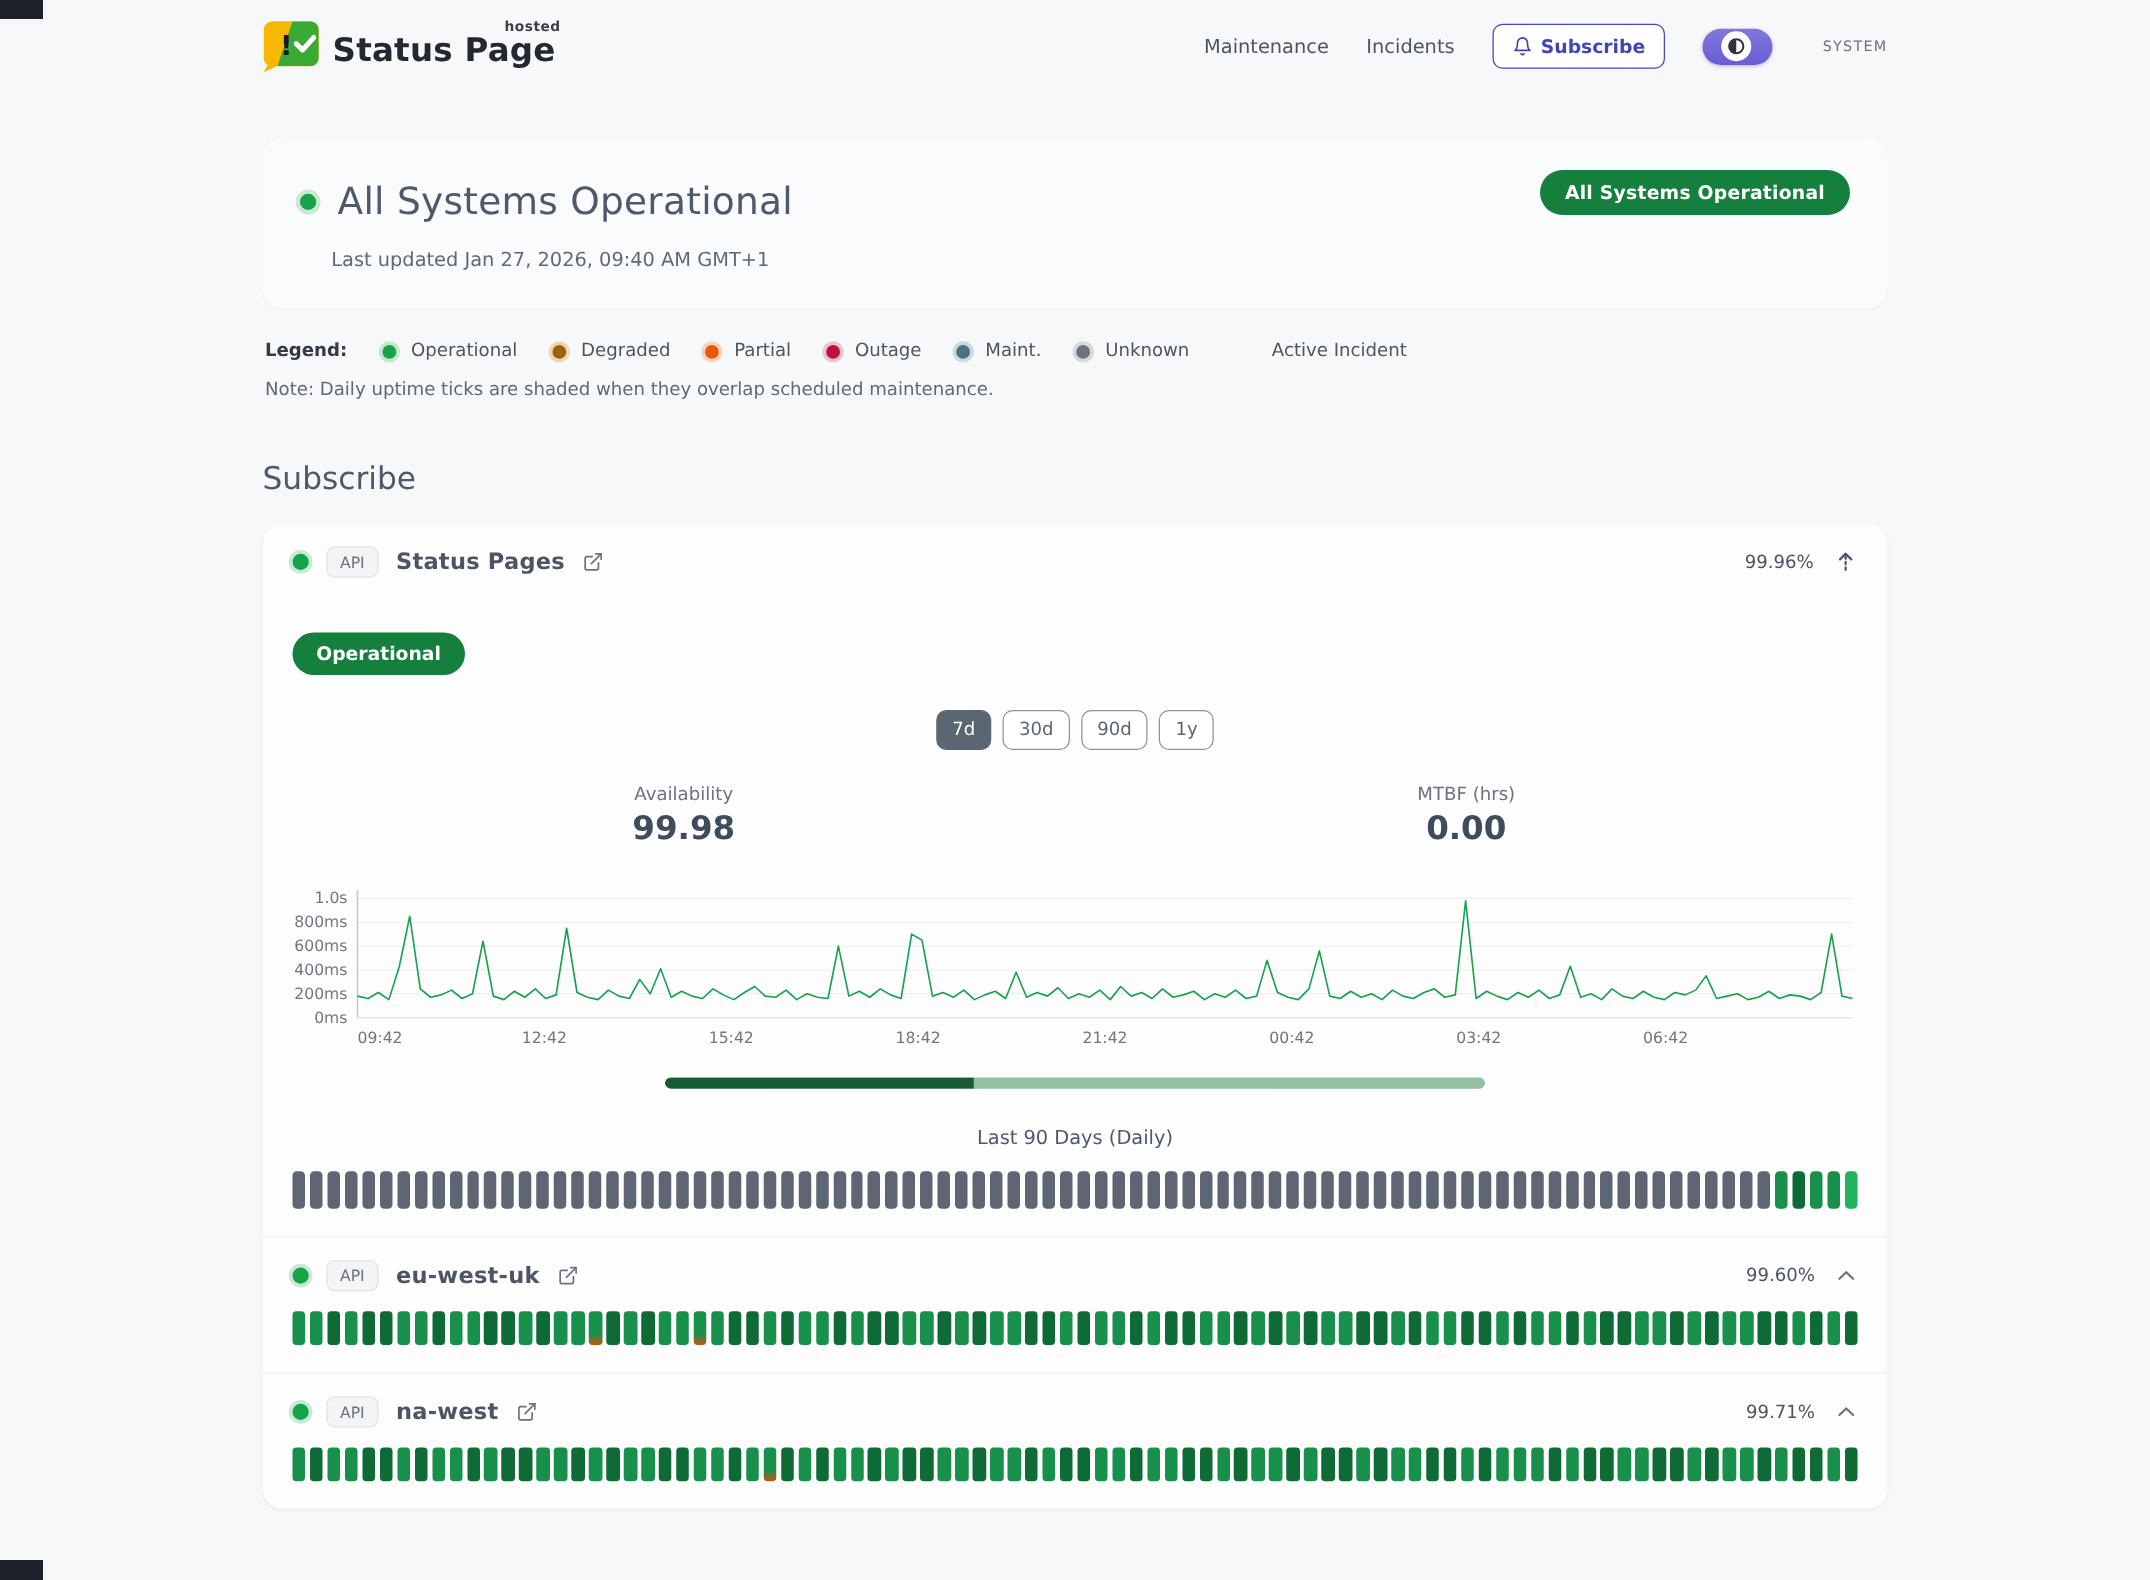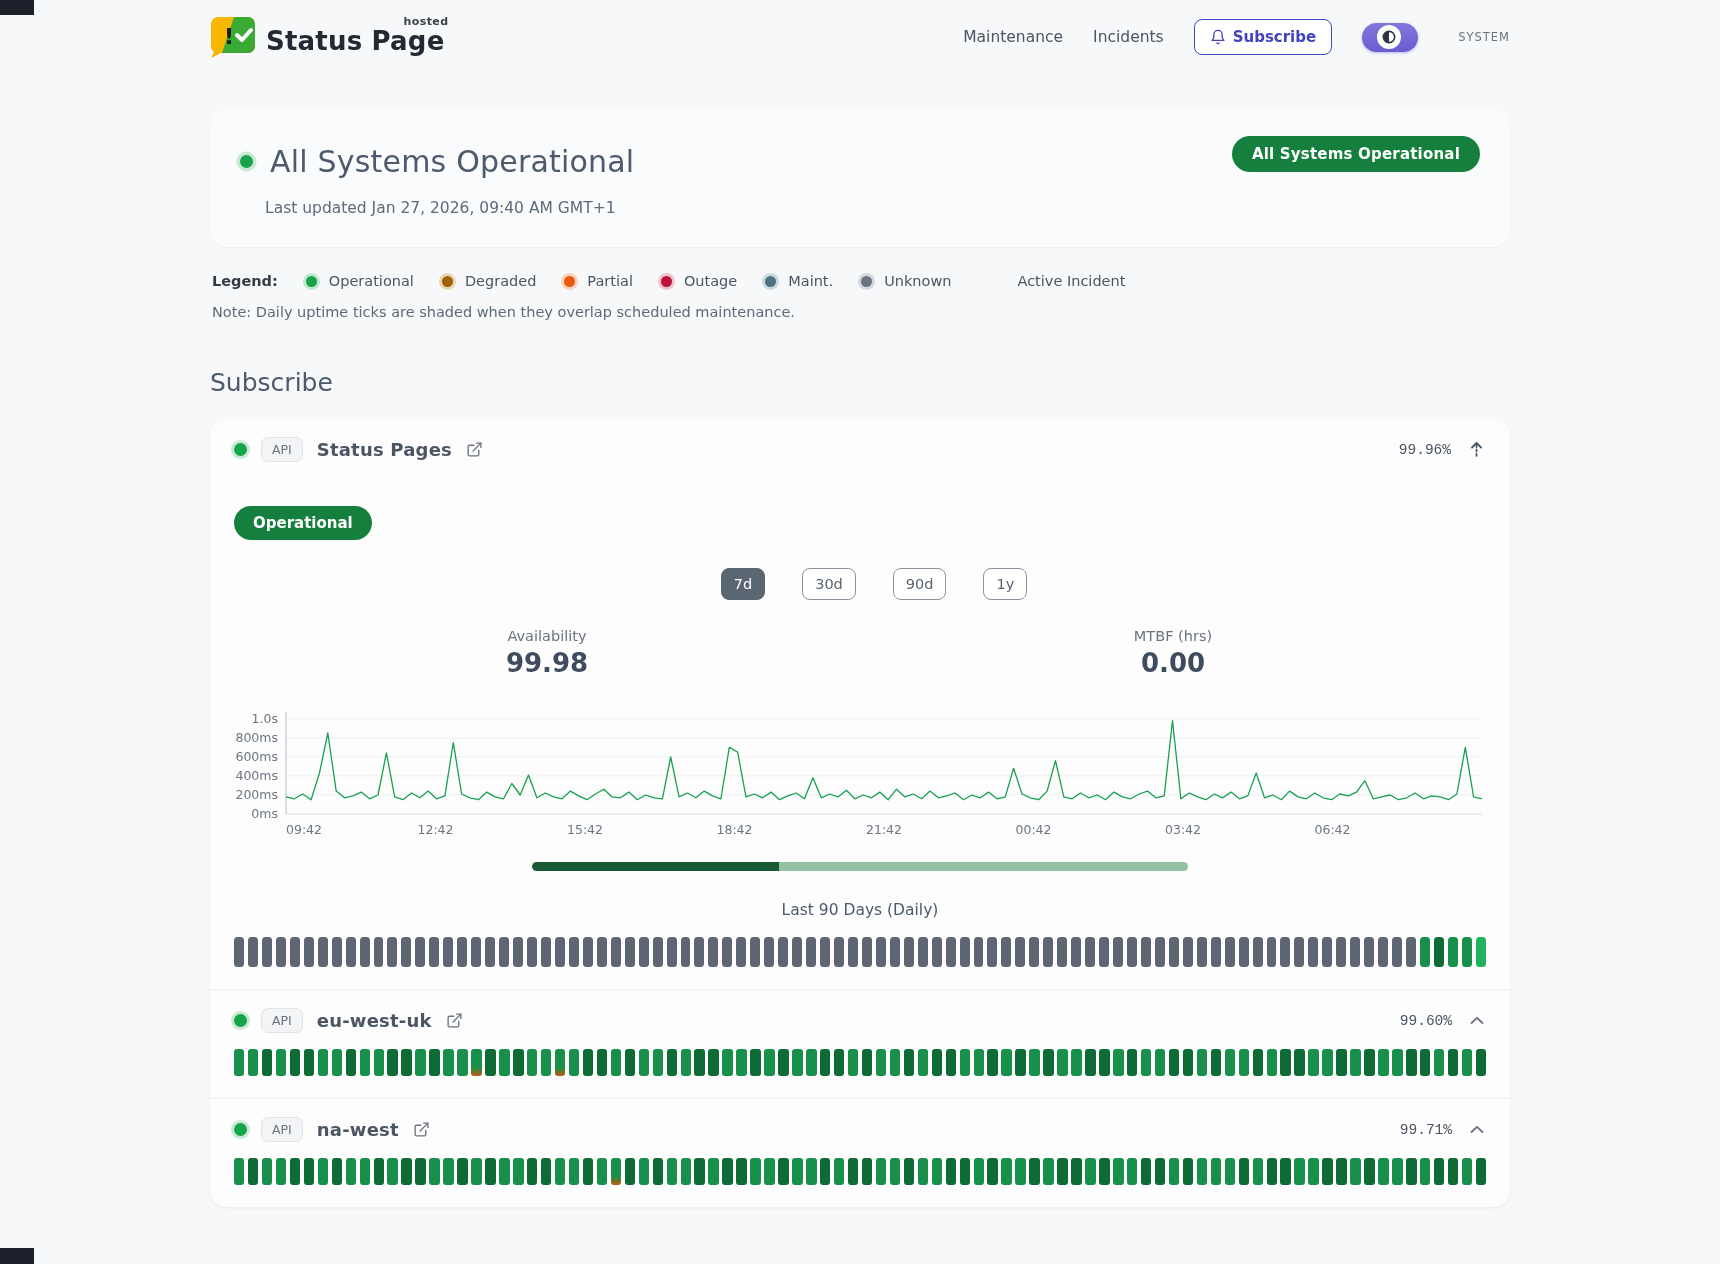--- a/index.html
+++ b/index.html
@@ -43,27 +43,27 @@
   .components-title { margin-top:48px; font-size:25px; font-weight:500; color:#4d5a6d; }
   .components-card { margin-top:22px; background:#fdfdfe; border-radius:16px; box-shadow:0 1px 3px rgba(16,24,40,.06); overflow:hidden; }
   .component-section { padding:18px 24px 22px; }
   .component-section + .component-section { border-top:1px solid #eef0f3; }
   .comp-header { display:flex; align-items:center; justify-content:space-between; cursor:pointer; }
   .comp-left { display:flex; align-items:center; gap:14px; }
   .comp-dot { width:13px; height:13px; border-radius:50%; background:#16a34a; box-shadow:0 0 0 3px #c9e9d4; }
   .comp-chip { background:#f3f4f6; border:1px solid #e0e3e7; color:#6b7280; font-size:12.5px; border-radius:7px; padding:4px 10px; }
   .comp-name { font-size:18px; font-weight:600; color:#4b5563; letter-spacing:.2px; }
   .comp-right { display:flex; align-items:center; gap:16px; }
-  .comp-uptime { font-size:14.5px; color:#4b5563;font-family:Liberation Mono, monospace; }
+  .comp-uptime { font-size:14.5px; color:#4b5563; }
   .icon-btn { background:none; border:none; cursor:pointer; padding:2px; display:flex; align-items:center; }
 
   .op-badge { display:inline-block; margin-top:44px; background:#15803d; color:#fff; font-size:15px; font-weight:700; padding:8px 19px; border-radius:17px; }
 
   .range-row { display:flex; justify-content:center; gap:9px; margin-top:28px; }
-  .range-btn { font-family:inherit; font-size:14.5px; color:#5b6570; background:#fff; border:1px solid #8b949e; border-radius:8px; padding:7px 12px; min-width:40px; cursor:pointer;margin-left:28px; }
+  .range-btn { font-family:inherit; font-size:14.5px; color:#5b6570; background:#fff; border:1px solid #8b949e; border-radius:8px; padding:7px 12px; min-width:40px; cursor:pointer; }
   .range-btn.active { background:#5b6673; border-color:#5b6673; color:#fff; }
 
   .stats-row { display:flex; margin-top:28px; }
   .stat { flex:1; text-align:center; }
   .stat-label { font-size:14.5px; color:#6b7280; }
   .stat-value { margin-top:4px; font-size:26px; font-weight:600; color:#3f4c5e; }
 
   .chart-wrap { margin-top:30px; }
   .chart-title { font-size:11.5px; letter-spacing:.8px; color:#8b939c; margin-left:22px; margin-bottom:8px; }
   .chart-svg { display:block; width:100%; height:132px; }

